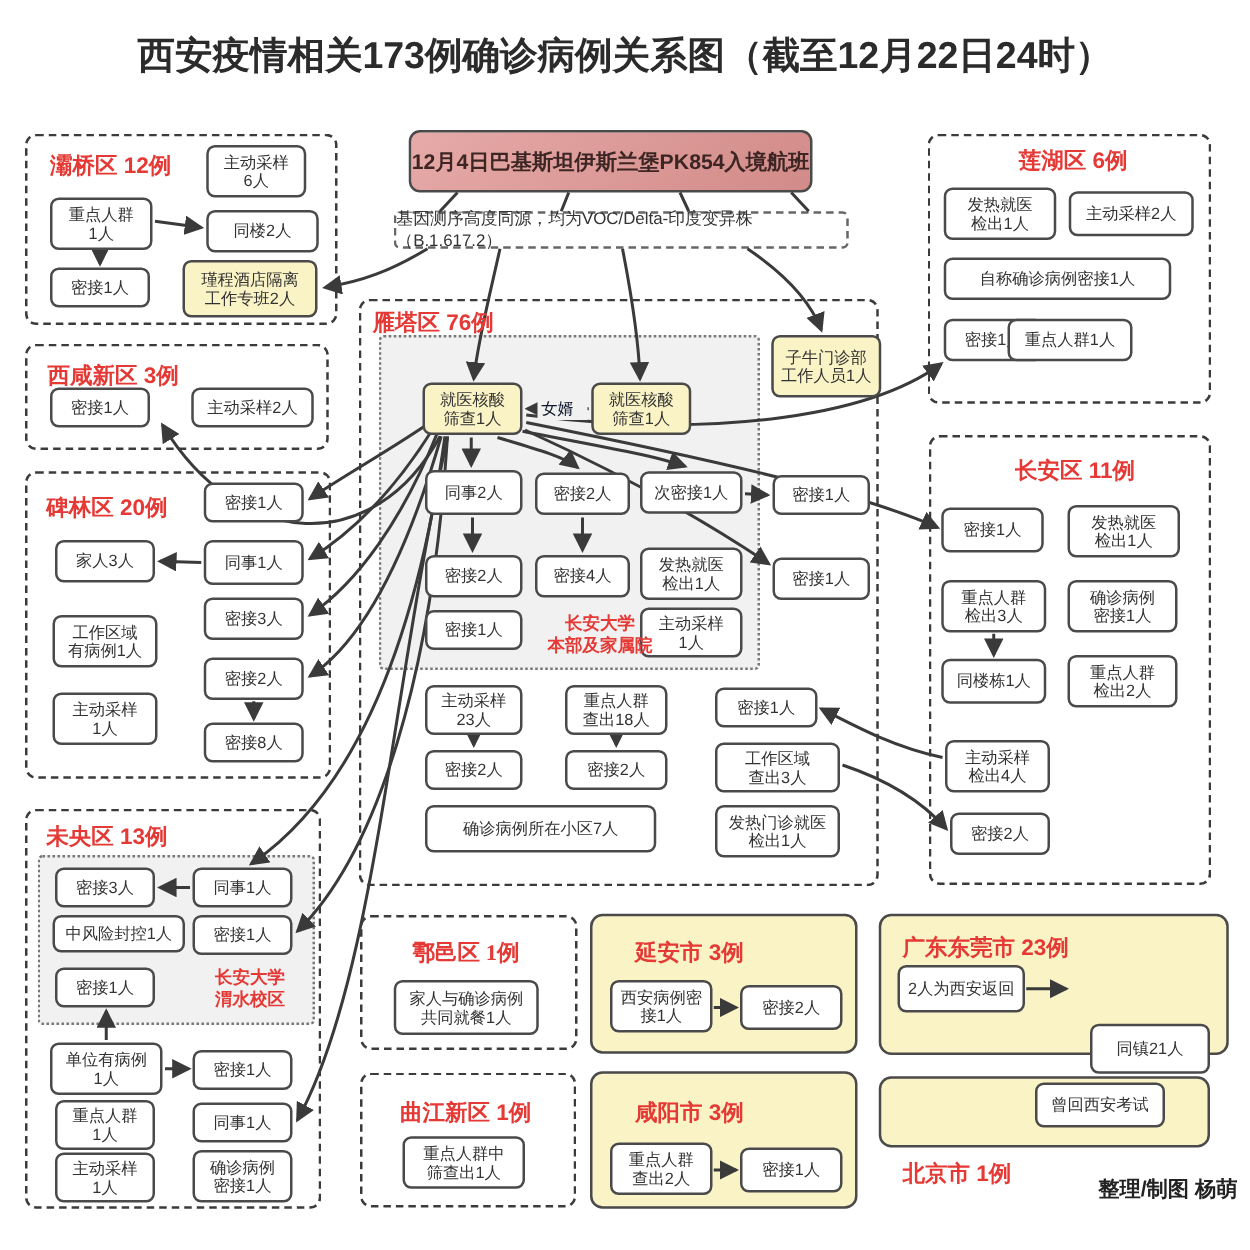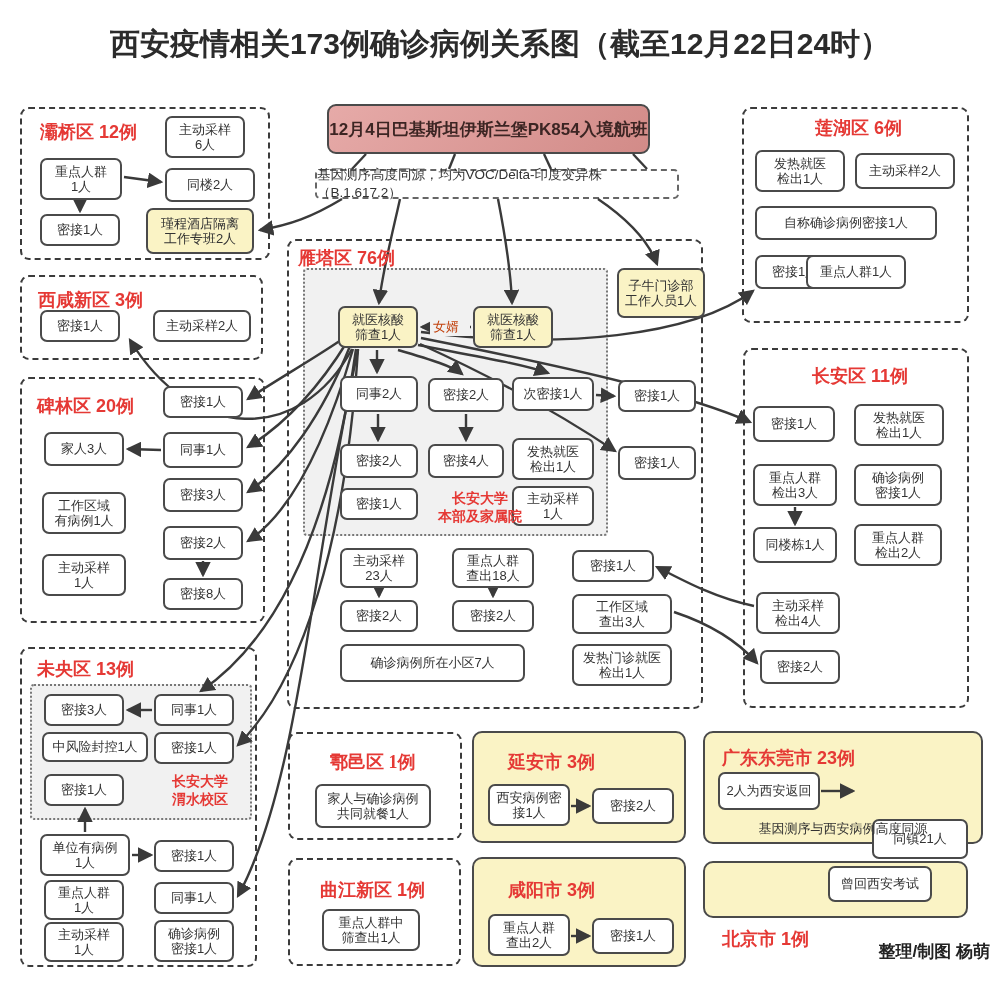--- a/index.html
+++ b/index.html
@@ -21,21 +21,21 @@
   .frame-dotted{border:2px dotted #777;background:#f1f1f1;border-radius:4px;}
   .frame-yellow{background:#faf3c5;border:2px solid #4a4a4a;border-radius:10px;}
   .node{position:absolute;background:#fff;border:2px solid #4a4a4a;border-radius:7px;
         display:flex;align-items:center;justify-content:center;text-align:center;
         font-size:13px;line-height:1.18;color:#333;white-space:pre-line;box-sizing:border-box;padding:1px 3px;}
   .node.yellow{background:#faf3c5;}
   .rtitle{position:absolute;color:#e53935;font-weight:bold;font-size:18px;white-space:nowrap;}
   .red-note{position:absolute;color:#e53935;font-weight:bold;font-size:14px;text-align:center;
             white-space:pre-line;line-height:1.3;}
   .dark-note{position:absolute;color:#333;font-size:13px;text-align:center;}
-  .edge-label{position:absolute;color:#c2410c;font-size:13px;background:#f1f1f1;padding:0 3px;}
+  .edge-label{position:absolute;color:#0f172a;font-size:13px;background:#f1f1f1;padding:0 3px;}
   .credit{position:absolute;left:820px;top:940px;width:170px;text-align:right;
           font-size:17px;font-weight:bold;color:#222;}
   path.arrow{stroke:#3a3a3a;stroke-width:2.4;fill:none;}
 </style>
 </head>
 <body>
 
 <div id="canvas">
   <h1 class="title">西安疫情相关173例确诊病例关系图（截至12月22日24时）</h1>
   <div class="flight">12月4日巴基斯坦伊斯兰堡PK854入境航班</div>
@@ -217,17 +217,16 @@
       <div class="rtitle" style="left: 330px; top: 750px; font-family: Liberation Serif, serif;">鄠邑区 1例</div>
       <div class="rtitle" style="left: 320px; top: 878px;">曲江新区 1例</div>
       <div class="rtitle" style="left: 508px; top: 750px;">延安市 3例</div>
       <div class="rtitle" style="left: 508px; top: 878px;">咸阳市 3例</div>
       <div class="rtitle" style="left: 722px; top: 746px;">广东东莞市 23例</div>
       <div class="rtitle" style="left: 722px; top: 879px; margin-top: 48px;">北京市 1例</div>
       <div class="red-note" style="left: 425px; top: 489px; width: 110px;">长安大学
 本部及家属院</div>
       <div class="red-note" style="left: 158px; top: 772px; width: 84px;">长安大学
 渭水校区</div>
-      <div class="dark-note" style="left: 718px; top: 820px; width: 250px;">基因测序与西安病例高度同源</div>
       <div class="edge-label" style="left: 430px; top: 318px; width: 34px;">女婿</div>
     </div>
   <div class="credit">整理/制图 杨萌</div>
 </div>
 
 </body></html>

